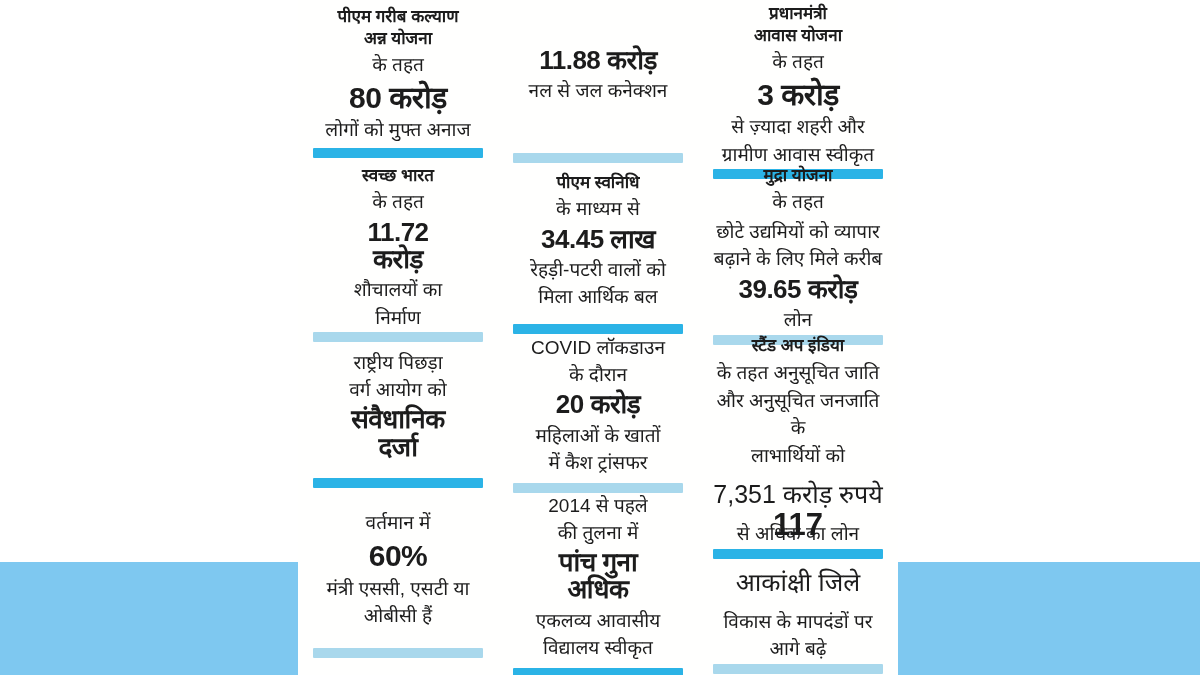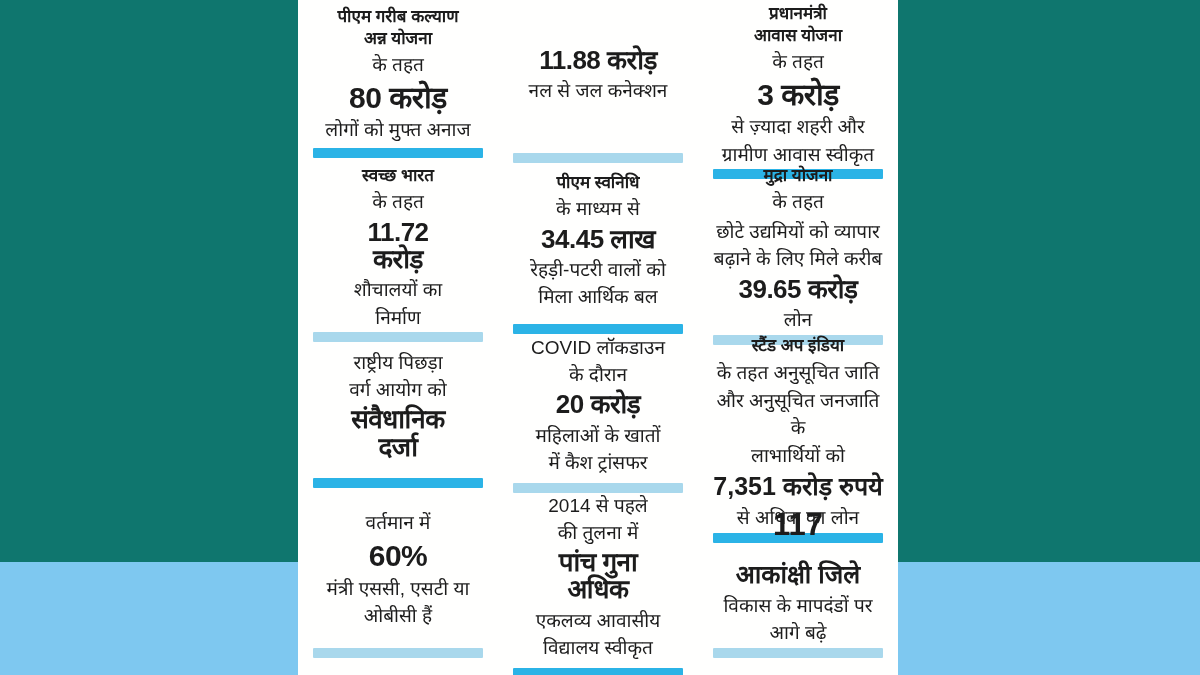--- a/index.html
+++ b/index.html
@@ -5,21 +5,21 @@
   * { margin: 0; padding: 0; box-sizing: border-box; }
   html, body { width: 1200px; height: 675px; overflow: hidden; }
   body {
     font-family: "Liberation Sans", "DejaVu Sans", sans-serif;
     background: #7EC8F0;
   }
   .stage {
     position: relative;
     width: 1200px;
     height: 562px;
-    background: #0f766e;
+    background: #ffffff;
   }
   .panel {
     position: absolute;
     left: 298px;
     top: 0;
     width: 600px;
     height: 675px;
     background: #FFFFFE;
     display: flex;
     flex-direction: row;
@@ -47,21 +47,21 @@
   .row0 { height: 162px; }
   .row1 { height: 170px; }
   .row2 { height: 158px; }
   .row3 { height: 185px; }
   .ln { white-space: pre-line; color: #1C1C1C; }
   .ln.title   { font-weight: 700; font-size: 17px; line-height: 1.3; margin: 1px 0; }
   .ln.sub     { font-weight: 400; font-size: 19px; line-height: 1.4; margin: 1px 0; }
   .ln.text    { font-weight: 400; font-size: 19px; line-height: 1.45; margin: 1px 0; }
   .ln.big     { font-weight: 700; font-size: 26px; line-height: 1.05; margin: 2px 0; letter-spacing: -0.5px; }
   .ln.big-lg  { font-weight: 700; font-size: 30px; line-height: 1.05; margin: 2px 0; letter-spacing: -0.5px; }
-  .ln.med     { font-weight: 700; font-size: 25px; line-height: 1.15; margin: 2px 0; }
+  .ln.med     { font-weight: 400; font-size: 25px; line-height: 1.15; margin: 10px 0; }
   .ln.num     { font-weight: 700; font-size: 31px; line-height: 1.1; margin: 16px 0; }
   .bar {
     width: 170px;
     height: 10px;
     flex: none;
     border-radius: 1px;
   }
   .row0 .bar { margin-bottom: 4px; }
   .row1 .bar { margin-bottom: 3px; }
   .row2 .bar { margin-bottom: 2px; }

